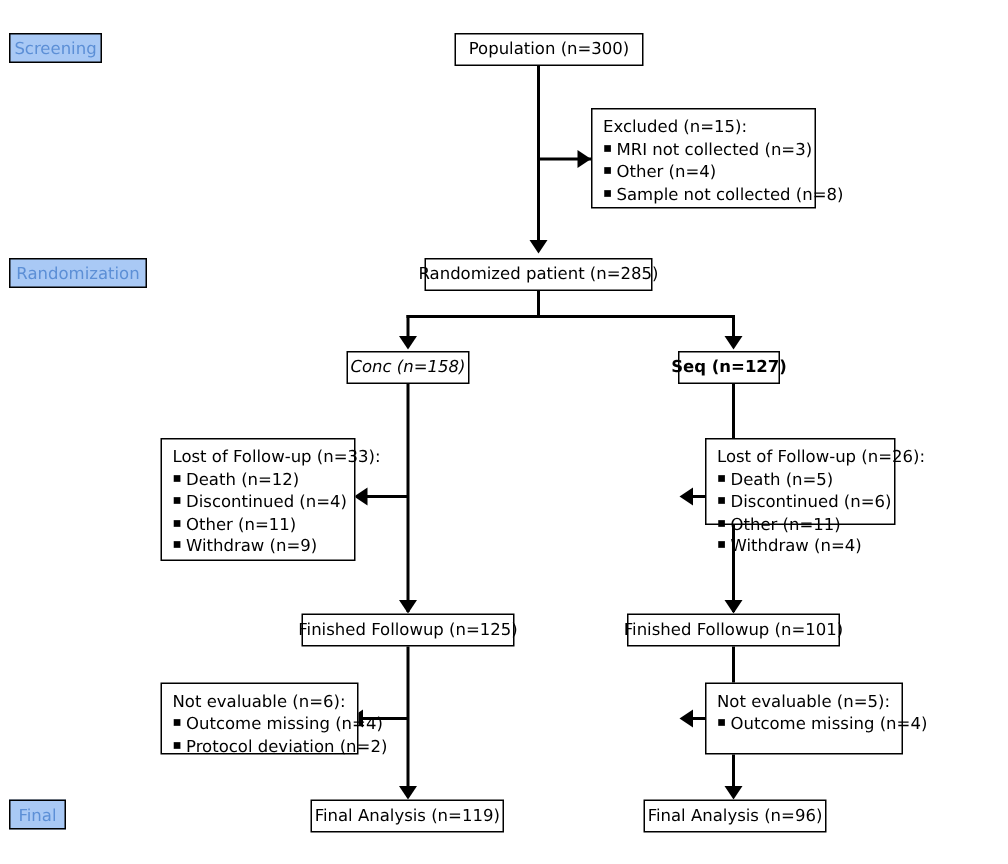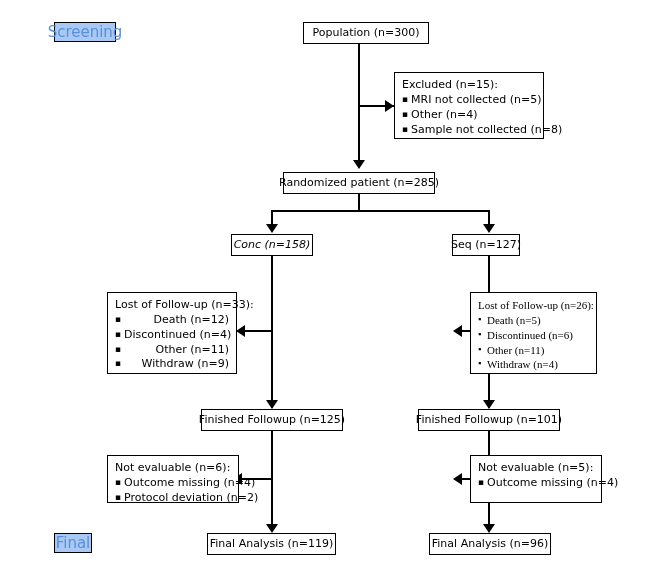--- a/index.html
+++ b/index.html
@@ -18,28 +18,27 @@
     overflow: hidden;
   }
 
   
   .phase-label {
     position: absolute;
     box-sizing: border-box;
     border: 1px solid #000000;
     background: #a9c9f5;
     color: #5c8fd6;
-    font-size: 15px;
+    font-size: 11px;
     line-height: 1;
     display: flex;
     align-items: center;
     justify-content: center;
     padding: 4px 7px;
     white-space: nowrap;
-    margin-left: 48px;
   }
 
   
   .node {
     position: absolute;
     box-sizing: border-box;
     border: 1px solid #000000;
     background: #ffffff;
     color: #000000;
     font-size: 11px;
@@ -115,84 +114,87 @@
   }
 </style>
 </head>
 <body>
 
 <div id="canvas">
 
   <div class="phase-label" style="left:6px;  top:22px;  width:62px;  height:20px;">
     <span>Screening</span>
   </div>
+  <div class="phase-label" style="left:6px;  top:172px; width:92px;  height:20px;">
+    <span>Randomization</span>
+  </div>
   <div class="phase-label" style="left:6px;  top:533px; width:38px;  height:20px;">
     <span>Final</span>
   </div>
 
   <div class="node center" style="left:303px; top:22px; width:126px; height:22px;">
     <span>Population (n=300)</span>
   </div>
 
   <div class="vline" style="left:358px; top:44px; height:122px;"></div>
   <div class="arrow-down" style="left:353px; top:160px;"></div>
 
   <div class="hline" style="left:358px; top:105px; width:36px;"></div>
   <div class="arrow-right" style="left:385px; top:100px;"></div>
 
   <div class="node list" style="left:394px; top:72px; width:150px; height:67px;">
     <span class="head">Excluded (n=15):</span>
     <ul>
-      <li>MRI not collected (n=5)</li>
+      <li>MRI not collected (n=3)</li>
       <li>Other (n=4)</li>
       <li>Sample not collected (n=8)</li>
     </ul>
   </div>
 
   <div class="node center" style="left:283px; top:172px; width:152px; height:22px;">
     <span>Randomized patient (n=285)</span>
   </div>
 
   <div class="vline" style="left:358px; top:194px; height:18px;"></div>
   <div class="hline" style="left:271px; top:210px; width:219px;"></div>
   <div class="vline" style="left:271px; top:210px; height:16px;"></div>
   <div class="vline" style="left:488px; top:210px; height:16px;"></div>
   <div class="arrow-down" style="left:266px; top:224px;"></div>
   <div class="arrow-down" style="left:483px; top:224px;"></div>
 
   <div class="node center" style="left:231px; top:234px; width:82px; height:22px;font-style:italic;">
     <span>Conc (n=158)</span>
   </div>
-  <div class="node center" style="left:452px; top:234px; width:68px; height:22px;">
+  <div class="node center" style="left:452px; top:234px; width:68px; height:22px;font-weight:bold;">
     <span>Seq (n=127)</span>
   </div>
 
   <div class="vline" style="left:271px; top:256px; height:152px;"></div>
   <div class="arrow-down" style="left:266px; top:400px;"></div>
 
   <div class="vline" style="left:488px; top:256px; height:152px;"></div>
   <div class="arrow-down" style="left:483px; top:400px;"></div>
 
   <div class="hline" style="left:243px; top:330px; width:29px;"></div>
   <div class="arrow-left" style="left:236px; top:325px;"></div>
 
-  <div class="node list" style="left:107px; top:292px; width:130px; height:82px;text-align:right;">
+  <div class="node list" style="left:107px; top:292px; width:130px; height:82px;">
     <span class="head">Lost of Follow-up (n=33):</span>
     <ul>
       <li>Death (n=12)</li>
       <li>Discontinued (n=4)</li>
       <li>Other (n=11)</li>
       <li>Withdraw (n=9)</li>
     </ul>
   </div>
 
   <div class="hline" style="left:460px; top:330px; width:28px;"></div>
   <div class="arrow-left" style="left:453px; top:325px;"></div>
 
-  <div class="node list" style="left:470px; top:292px; width:127px; height:82px;font-family:Liberation Serif, serif;">
+  <div class="node list" style="left:470px; top:292px; width:127px; height:58px;">
     <span class="head">Lost of Follow-up (n=26):</span>
     <ul>
       <li>Death (n=5)</li>
       <li>Discontinued (n=6)</li>
       <li>Other (n=11)</li>
       <li>Withdraw (n=4)</li>
     </ul>
   </div>
 
   <div class="node center" style="left:201px; top:409px; width:142px; height:22px;align-items:center;">

